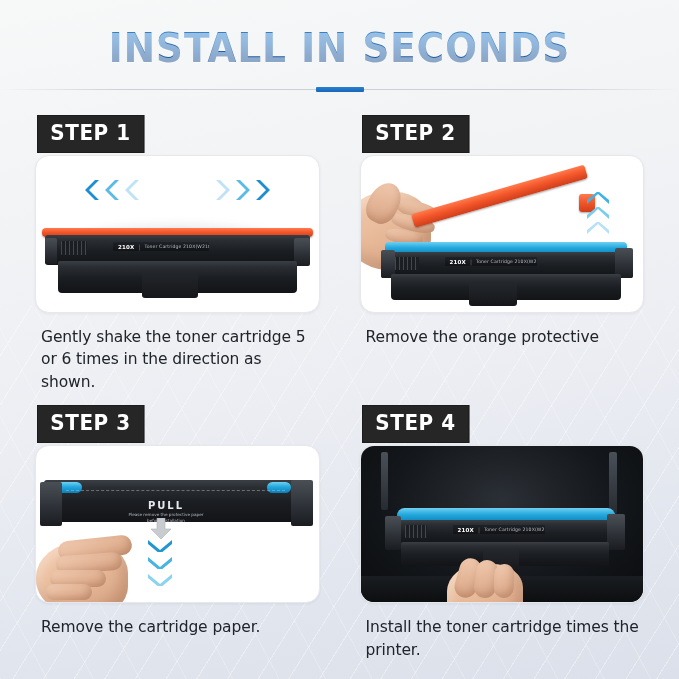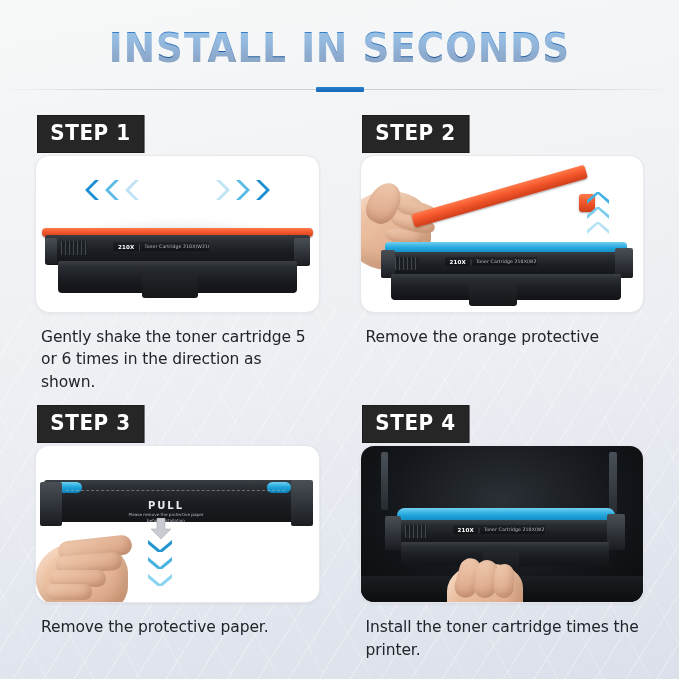--- a/index.html
+++ b/index.html
@@ -421,21 +421,21 @@
             </svg>
           </div>
 
           <div class="hand" style="left:0px; top:96px; width:92px; height:74px;"></div>
           <div class="finger" style="left:22px; top:92px; width:74px; height:20px; border-radius:14px; transform:rotate(-6deg);"></div>
           <div class="finger" style="left:20px; top:108px; width:66px; height:18px; border-radius:14px; transform:rotate(-4deg);"></div>
           <div class="finger" style="left:14px; top:124px; width:56px; height:17px; border-radius:14px;"></div>
           <div class="finger" style="left:10px; top:138px; width:46px; height:16px; border-radius:14px;"></div>
         </div>
       </div>
-      <div class="caption">Remove the protective paper.</div>
+      <div class="caption">Remove the cartridge paper.</div>
     </div>
 
     <div class="step">
       <div class="badge">STEP 4</div>
       <div class="card">
         <div class="printer-interior">
           <div class="printer-rail" style="left:20px; top:6px; width:7px; height:58px;"></div>
           <div class="printer-rail" style="right:26px; top:6px; width:8px; height:62px;"></div>
           <div class="printer-floor"></div>
 

